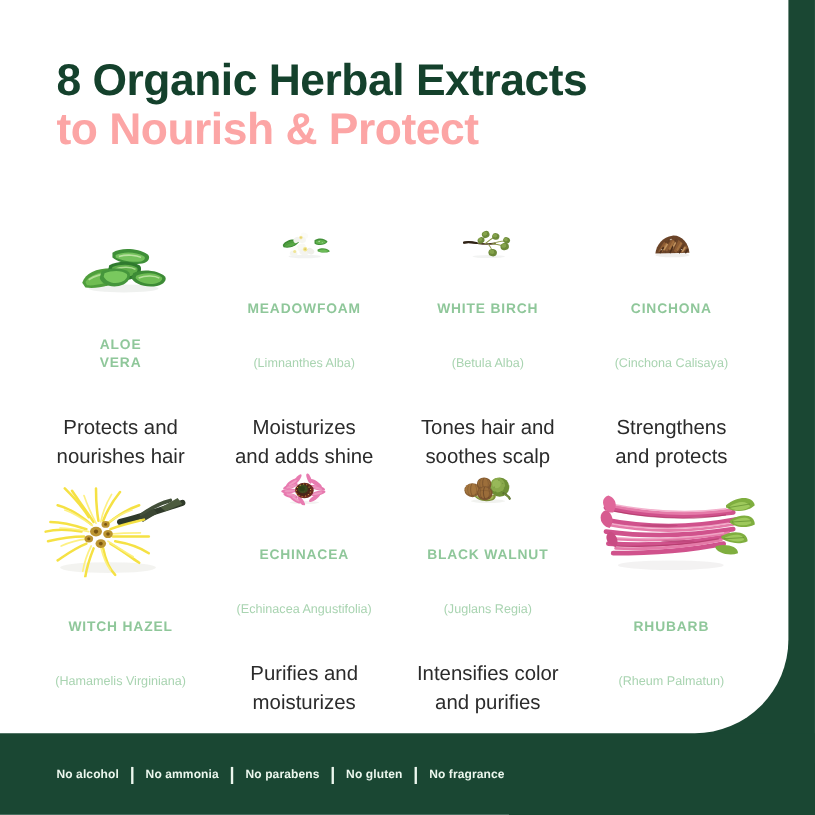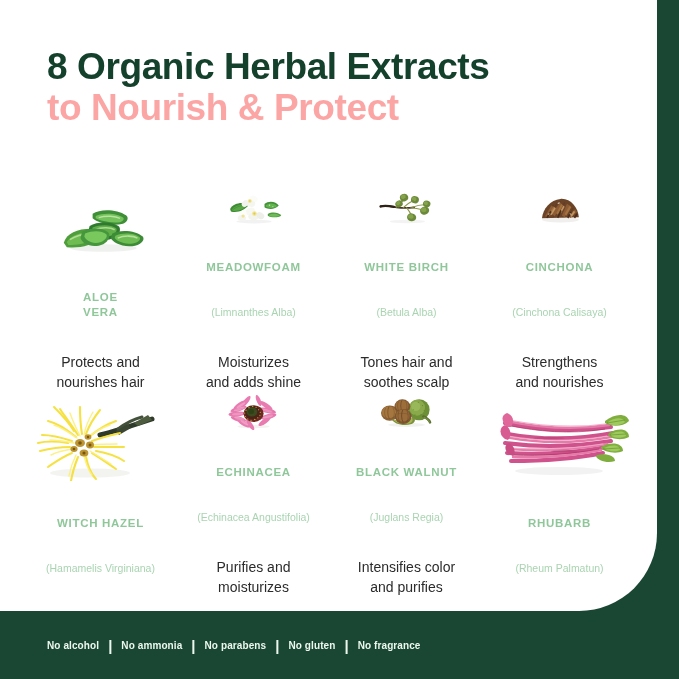--- a/index.html
+++ b/index.html
@@ -113,21 +113,21 @@
     line-height: 1.28;
     text-transform: uppercase;
   }
   .herb-latin {
     font-size: 10.5px;
     color: #a9d4b1;
     line-height: 1.3;
   }
   .herb-desc {
     margin-top: 3px;
-    font-size: 14px;
+    font-size: 17px;
     color: #2b2b2b;
     line-height: 1.42;
   }
 
   
   #claims {
     position: absolute;
     left: 0;
     bottom: 0;
     width: 679px;
@@ -325,21 +325,21 @@
         <g fill="#dcd2c2" opacity="0.85">
           <ellipse cx="68" cy="36" rx="3" ry="1.6" transform="rotate(-20 68 36)"></ellipse>
           <ellipse cx="44" cy="62" rx="2.4" ry="1.3" transform="rotate(-35 44 62)"></ellipse>
           <ellipse cx="96" cy="62" rx="2.4" ry="1.3" transform="rotate(25 96 62)"></ellipse>
         </g>
       </svg>
       <div class="herb-name">CINCHONA</div>
       <div class="herb-latin">(Cinchona Calisaya)</div>
       <div class="herb-desc">
         <span>Strengthens</span><br>
-        <span>and nourishes</span>
+        <span>and protects</span>
       </div>
     </div>
 
     <div class="herb-card">
       <svg class="herb-art" viewBox="0 0 142 88">
         <ellipse cx="60" cy="80" rx="40" ry="4.5" fill="#eeeeea" opacity="0.7"></ellipse>
         <path d="M70 42 C86 38 104 32 122 26" stroke="#2f3a2a" stroke-width="5" fill="none" stroke-linecap="round"></path>
         <path d="M88 36 C96 30 104 26 112 24" stroke="#43503a" stroke-width="3" fill="none" stroke-linecap="round"></path>
         <path d="M104 30 L118 22 L122 27 L108 33 Z" fill="#4d5c3f"></path>
         <path d="M86 38 L98 31 L101 35 L89 42 Z" fill="#3b4733"></path>

